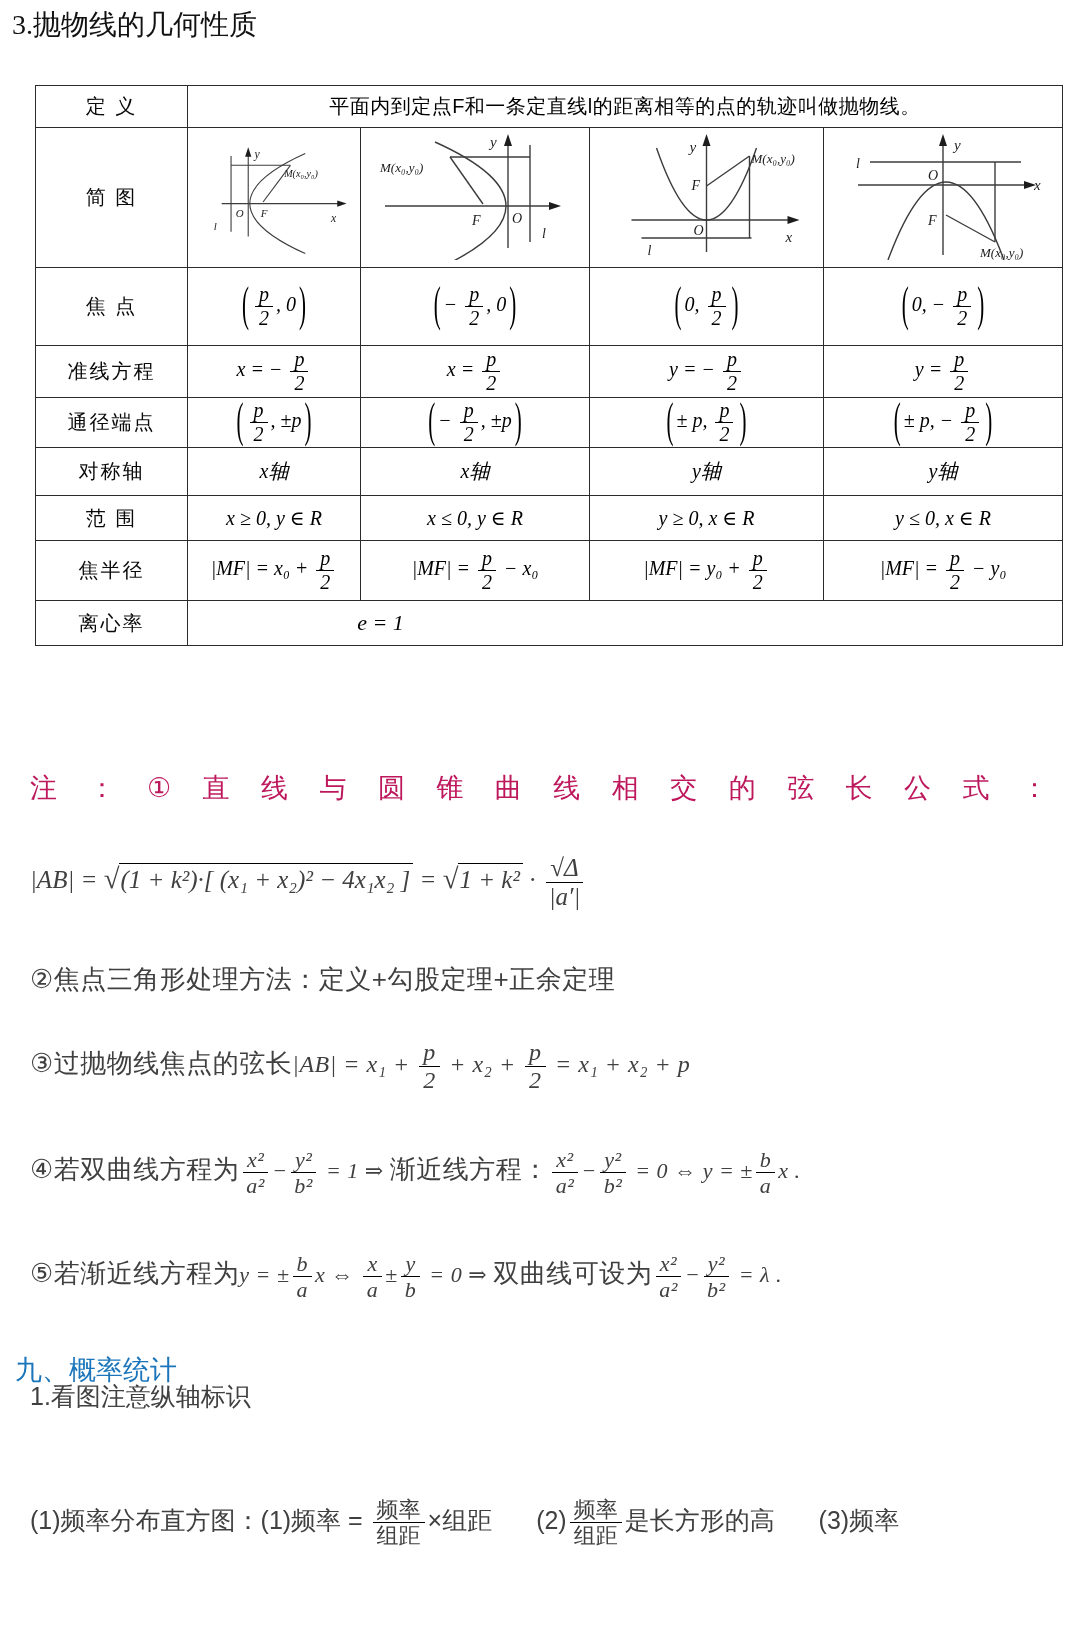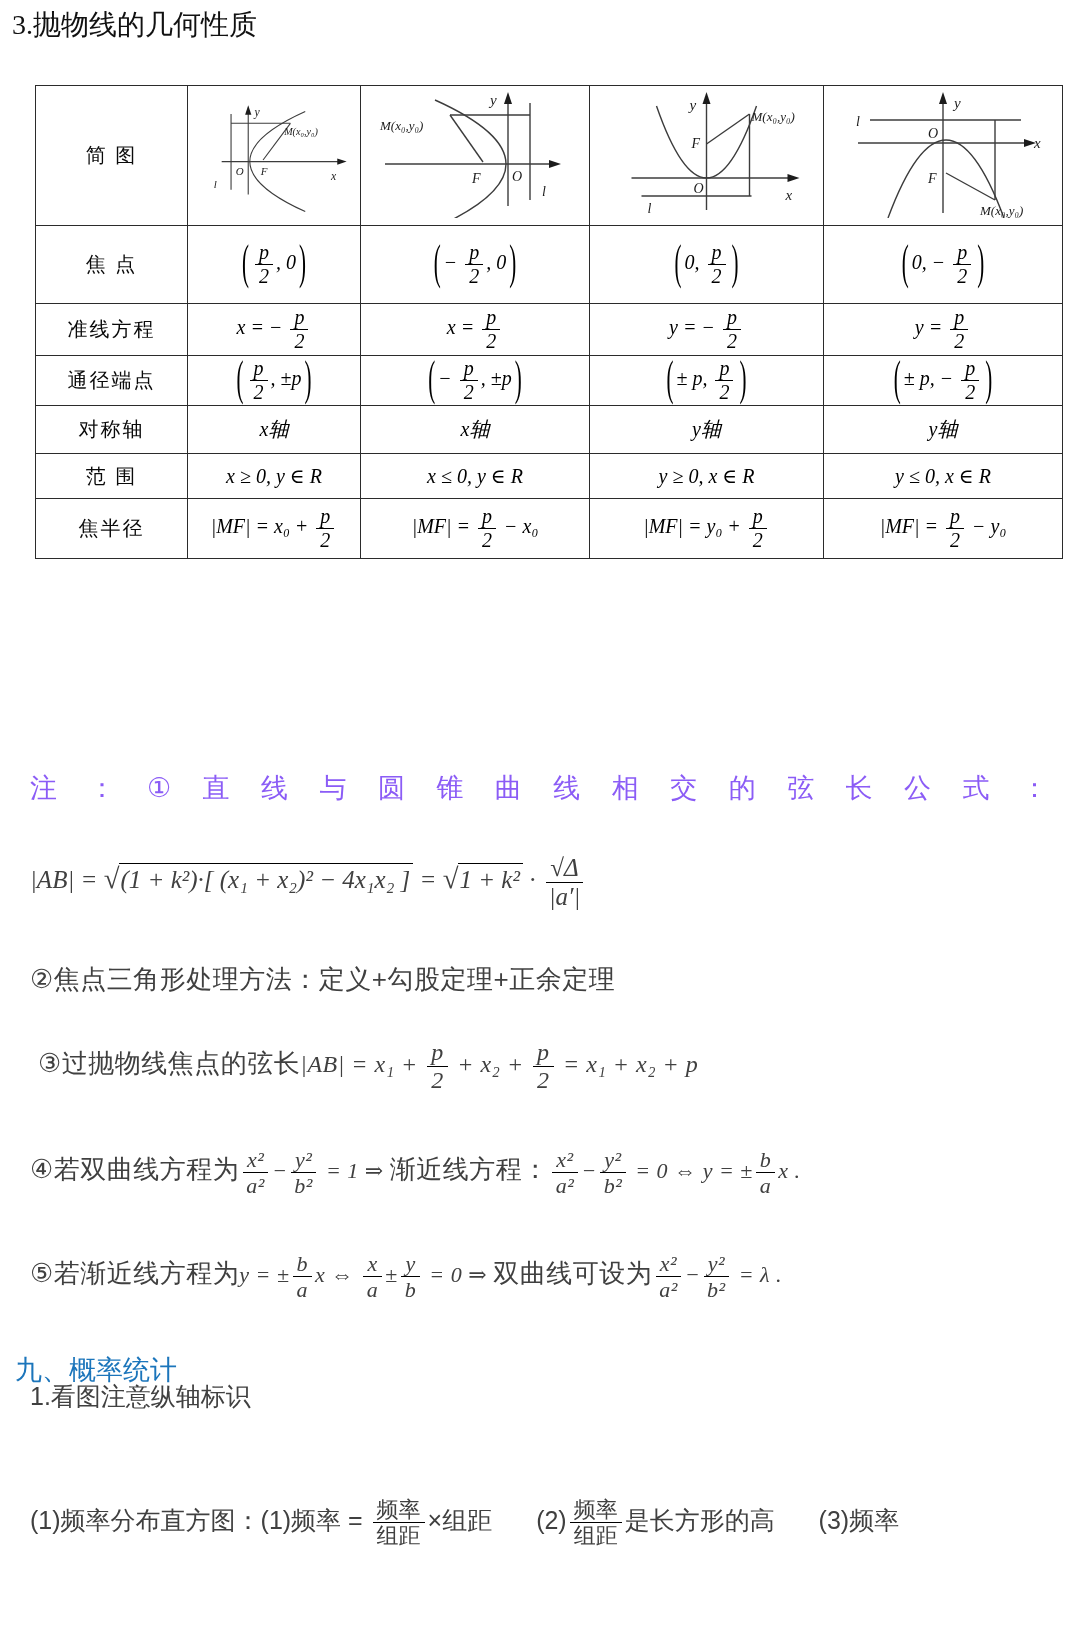--- a/index.html
+++ b/index.html
@@ -25,21 +25,21 @@
   .frac .den{padding:1px 4px 0 4px;}
   .frac.cn{font-style:normal;font-family:"Liberation Sans",sans-serif;font-size:22px;}
   .bp{display:inline-block;transform:scaleY(2.35);font-size:21px;font-weight:300;margin:0 3px;
     font-family:"Liberation Serif","DejaVu Serif",serif;font-style:normal;}
   
   .sqrt{white-space:nowrap;font-style:italic;}
   .sqrt .rt{font-style:normal;font-size:1.15em;}
   .sqrt .rad{border-top:1.6px solid #000;padding:2px 3px 0 1px;}
   
   .note{position:absolute;left:30px;color:#404040;}
-  .justified{width:1018px;font-size:27px;text-align:justify;text-align-last:justify;color:#8b5cf6;}
+  .justified{width:1018px;font-size:27px;text-align:justify;text-align-last:justify;color:#be185d;}
   .mline{font-size:24px;}
   .cnote{font-size:26px;letter-spacing:0.5px;}
   .sec-head{position:absolute;left:15px;font-size:27px;font-weight:normal;}
   svg text{font-family:"Liberation Serif","DejaVu Serif",serif;font-style:italic;fill:#1c1c1c;}
   svg path,svg line{stroke:#3c3c3c;stroke-width:1.4;fill:none;}
   svg polygon{fill:#1c1c1c;stroke:none;}
 </style>
 </head>
 <body>
 
@@ -48,20 +48,24 @@
 <table class="props">
   <colgroup>
     <col style="width:152px">
       <col style="width:168px">
       <col style="width:225px">
     <col style="width:230px">
       <col style="width:235px">
   </colgroup>
 
   <tbody>
+      <tr style="height:42px">
+    <td class="rowlab">定  义</td>
+    <td class="defcell" colspan="4">平面内到定点F和一条定直线l的距离相等的点的轨迹叫做抛物线。</td>
+  </tr>
 
 
   <tr style="height:133px">
     <td class="rowlab">简  图</td>
     <td class="sketch">
       <svg width="164" height="130" viewBox="0 0 210 130">
         <line x1="50" y1="15" x2="50" y2="112"></line>
         <line x1="72" y1="118" x2="72" y2="10"></line>
             <polygon points="68,16 76,16 72,4"></polygon>
         <line x1="38" y1="76" x2="193" y2="76"></line>
@@ -222,35 +226,39 @@
     <td class="math"><span>|MF| = y₀ + </span><span class="frac">
             <span class="num">p</span>
             <span class="den">2</span>
           </span><span></span></td>
     <td class="math"><span>|MF| = </span><span class="frac">
             <span class="num">p</span>
             <span class="den">2</span>
           </span><span> − y₀</span></td>
   </tr>
 
+  <tr style="height:45px">
+    <td class="rowlab">离心率</td>
+    <td class="math" colspan="4" style="padding-right:48%;font-size:22px;">e = 1</td>
+  </tr>
 </tbody>
   </table>
 
 <div class="note justified" style="top:770px;">注：①直线与圆锥曲线相交的弦长公式：</div>
 
 <div class="note mline math" style="top:855px;font-size:25px;">
   <span>|AB| = </span><span class="sqrt"><span class="rt">√</span><span class="rad">(1 + k²)·[ (x₁ + x₂)² − 4x₁x₂ ]</span></span><span> = </span><span class="sqrt"><span class="rt">√</span><span class="rad">1 + k²</span></span><span> · </span><span class="frac">
       <span class="num"><span class="rt">√</span><span>Δ</span></span>
       <span class="den">|a′|</span>
     </span>
 </div>
 
 <div class="note cnote" style="top:962px;">②焦点三角形处理方法：定义+勾股定理+正余定理</div>
 
-<div class="note cnote" style="top:1040px;margin-left:8px;">
+<div class="note cnote" style="top:1040px;">
   <span>③过抛物线焦点的弦长</span><span class="math" style="font-size:24px;"><span>|AB| = x₁ + </span><span class="frac">
         <span class="num">p</span>
         <span class="den">2</span>
       </span><span> + x₂ + </span><span class="frac">
         <span class="num">p</span>
         <span class="den">2</span>
       </span><span> = x₁ + x₂ + p</span></span>
 </div>
 
 <div class="note cnote" style="top:1148px;">

